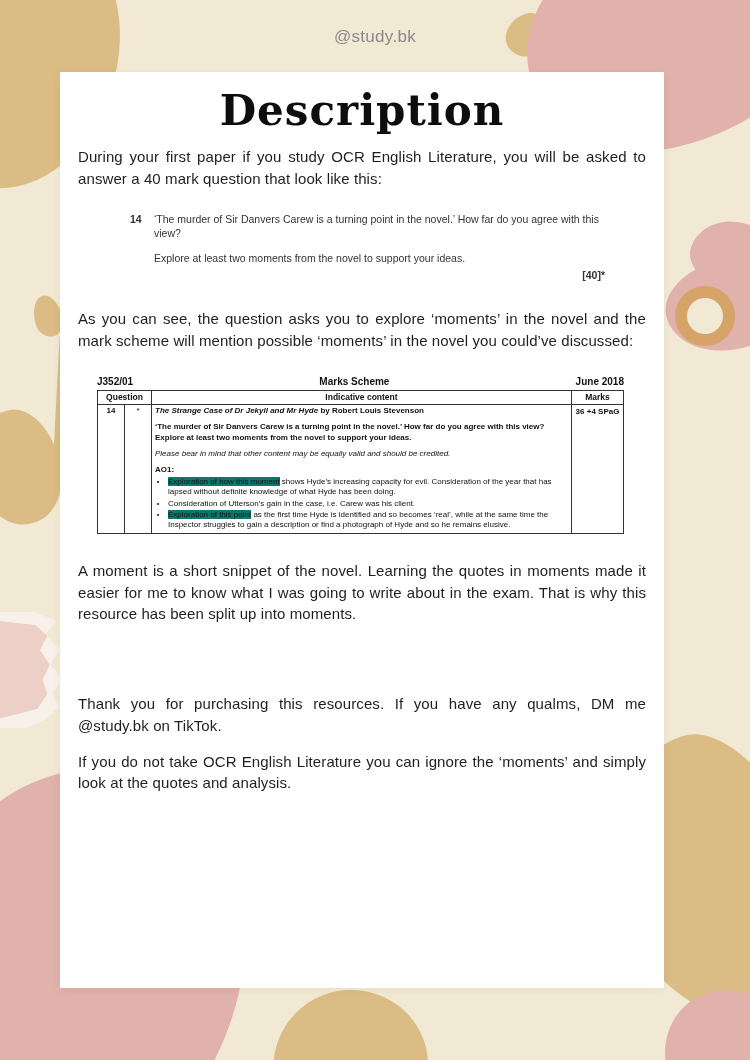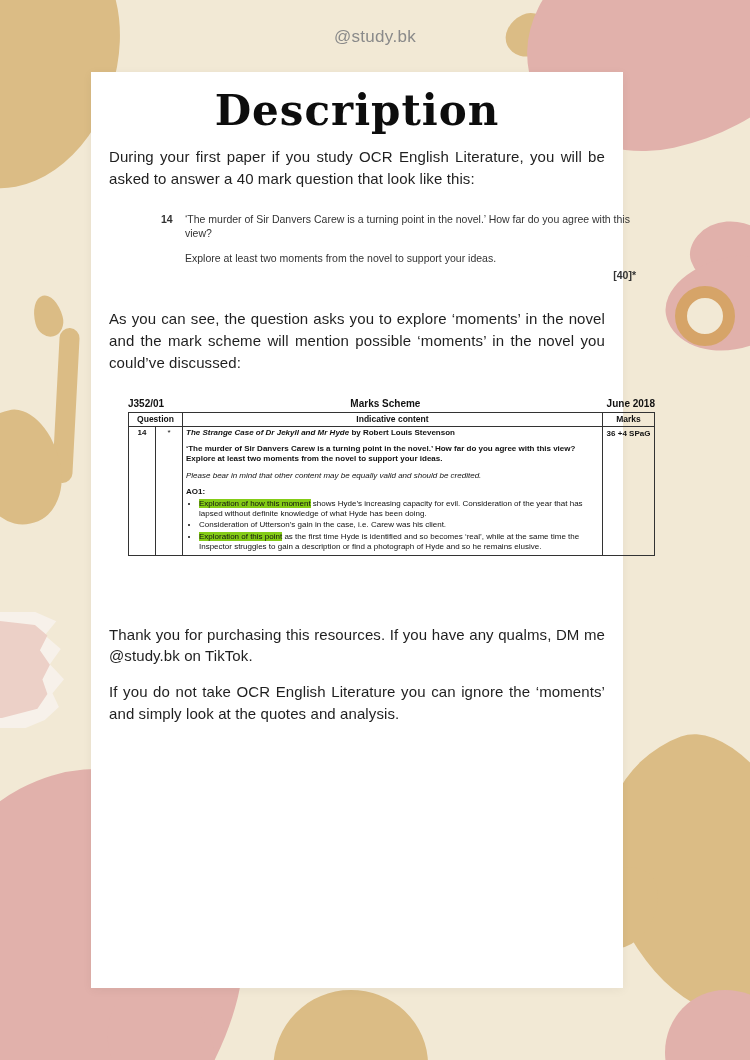--- a/index.html
+++ b/index.html
@@ -51,21 +51,21 @@
   .torn-back { position: absolute; left: 0; top: 0; width: 100%; height: 100%; background: #f7f1ea;
     clip-path: polygon(0 0, 55% 0, 88% 8%, 70% 20%, 95% 32%, 78% 45%, 100% 58%, 82% 70%, 92% 82%, 70% 93%, 40% 100%, 0 100%); }
   .torn-front { position: absolute; left: 0; top: 9px; width: 78%; height: 84%; background: #ecd0c7;
     clip-path: polygon(0 0, 70% 4%, 95% 15%, 80% 30%, 100% 45%, 85% 60%, 95% 75%, 75% 90%, 0 100%); }
 
   
   .handle { position: absolute; top: 27px; left: 0; width: 100%; text-align: center;
     color: #8a8a8a; font-size: 17px; letter-spacing: 0.3px; z-index: 2; }
 
   
-  .card { position: absolute; left: 91px; top: 72px; width: 532px; height: 916px;
+  .card { position: absolute; left: 60px; top: 72px; width: 604px; height: 916px;
     background: #ffffff; z-index: 3; box-sizing: border-box; padding: 0 18px;
     box-shadow: 0 2px 10px rgba(0,0,0,0.05); }
 
   .title { margin: 16px 0 0; text-align: center; font-family: "DejaVu Serif", serif;
     font-weight: 700; font-size: 42px; line-height: 1.1; color: #0d0d0d; letter-spacing: 1px; }
 
   .para { margin: 0; font-size: 15px; line-height: 1.45; color: #1f1f1f;
     text-align: justify; letter-spacing: 0.1px; }
   .p1 { margin-top: 12px; }
   .p2 { margin-top: 26px; }
@@ -92,21 +92,21 @@
   .ms-cell-num { text-align: center; font-weight: 700; }
   .ms-cell-star { text-align: center; }
   .ms-cell-marks { text-align: center; font-weight: 700; padding-top: 2px !important; }
   .ms-content p { margin: 0 0 6px; }
   .ms-booktitle { font-weight: 700; }
   .ms-q { font-weight: 700; }
   .ms-note { font-style: italic; }
   .ms-ao1 { font-weight: 700; margin-bottom: 1px !important; }
   .ms-bullets { margin: 0; padding-left: 13px; }
   .ms-bullets li { margin: 0 0 1px; }
-  .hl { background: #84cc16; margin-top: 28px; }
+  .hl { background: #0f766e; margin-top: 28px; }
 </style>
 </head>
 <body>
 
 <div class="blob tan b-tl"></div>
 <div class="blob tan b-dot"></div>
 <div class="blob pink b-tr"></div>
 <div class="blob pink b-r1"></div>
 <div class="blob pink b-r2"></div>
 <div class="ring"></div>
@@ -177,16 +177,17 @@
             <li><span>Consideration of Utterson’s gain in the case, i.e. Carew was his client.</span></li>
             <li><span class="hl">Exploration of this point</span><span> as the first time Hyde is identified and so becomes ‘real’, while at the same time the Inspector struggles to gain a description or find a photograph of Hyde and so he remains elusive.</span></li>
           </ul>
         </td>
         <td class="ms-cell-marks">36 +4 SPaG</td>
       </tr>
     </tbody>
       </table>
   </div>
 
+  <p class="para p3">A moment is a short snippet of the novel. Learning the quotes in moments made it easier for me to know what I was going to write about in the exam. That is why this resource has been split up into moments.</p>
   <p class="para p5">Thank you for purchasing this resources. If you have any qualms, DM me @study.bk on TikTok.</p>
   <p class="para p4">If you do not take OCR English Literature you can ignore the ‘moments’ and simply look at the quotes and analysis.</p>
 
 </div>
 
 </body></html>

